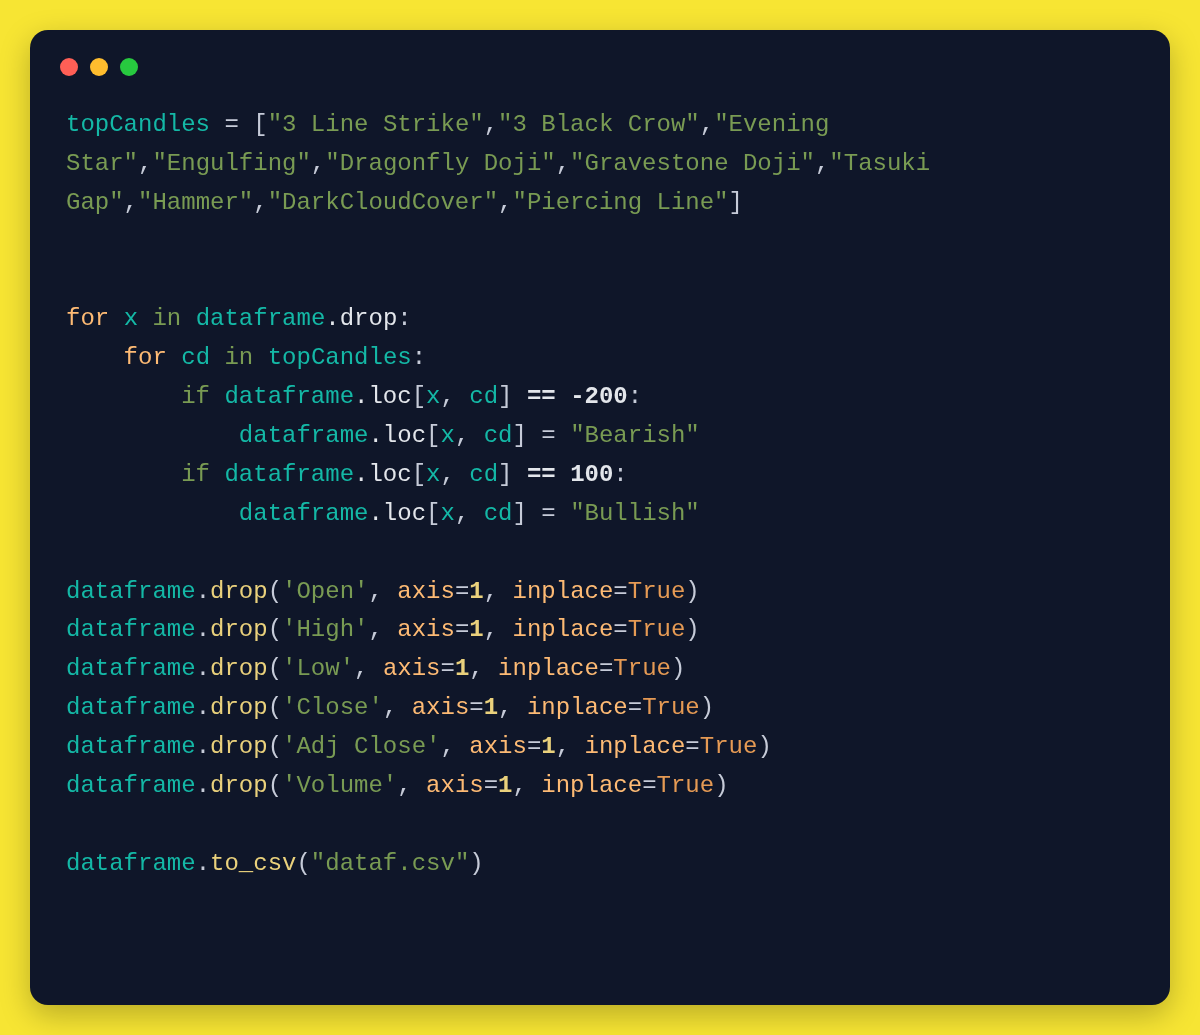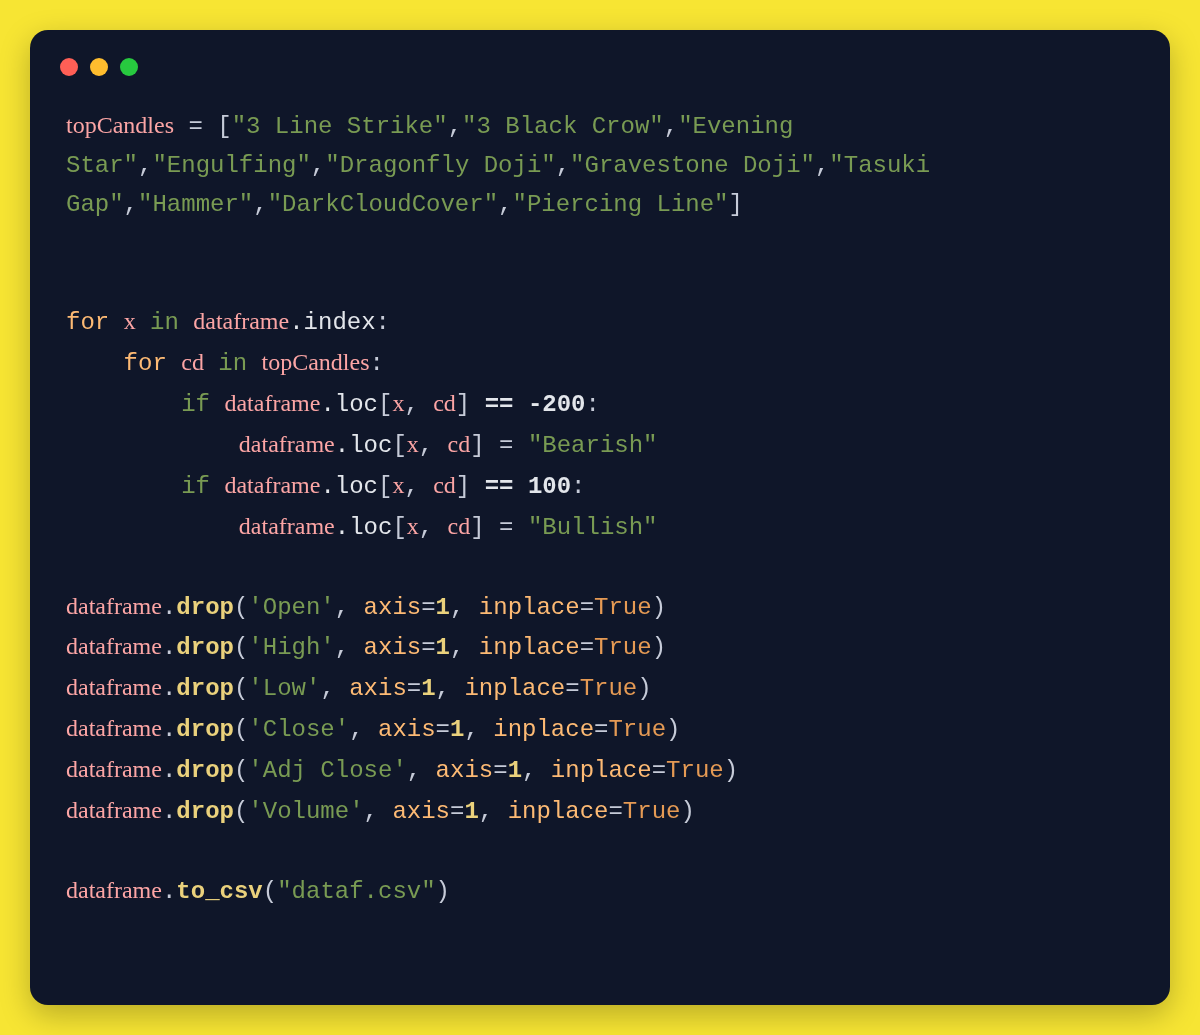--- a/index.html
+++ b/index.html
@@ -43,25 +43,25 @@
     margin: 0;
     padding: 30px 36px 36px 36px;
     font-family: inherit;
     font-size: 24px;
     line-height: 1.62;
     color: #e3e6eb;
     white-space: pre-wrap;
     word-break: break-word;
   }
 
-  .tk-ident   { color: #fca5a5; font-family: Liberation Serif, serif; }   
+  .tk-ident   { color: #14b8a6; }   
   .tk-kw      { color: #799b53; text-align: right; }   
   .tk-for     { color: #fdba74; }   
   .tk-attr    { color: #e3e6eb; }   
-  .tk-fn      { color: #ead17c; font-weight: 700; } 
+  .tk-fn      { color: #ead17c; font-weight: 400; } 
   .tk-punct   { color: #c6cbd8; }   
   .tk-str     { color: #799b53; }   
   .tk-num     { color: #ead17c; font-weight: 600; }
   .tk-kwarg   { color: #fdba74; }   
   .tk-op      { color: #e3e6eb; font-weight: 600; } 
   .tk-bool    { color: #e59a54; margin-top: 24px; }   
 </style>
 </head>
 <body>
 
@@ -69,21 +69,21 @@
 
   <div class="titlebar">
     <div class="tb-dot tb-close"></div>
     <div class="tb-dot tb-min"></div>
     <div class="tb-dot tb-zoom"></div>
   </div>
 
   <pre class="code"><span class="tk-ident">topCandles</span> <span class="tk-punct">=</span> <span class="tk-punct">[</span><span class="tk-str">"3 Line Strike"</span><span class="tk-punct">,</span><span class="tk-str">"3 Black Crow"</span><span class="tk-punct">,</span><span class="tk-str">"Evening Star"</span><span class="tk-punct">,</span><span class="tk-str">"Engulfing"</span><span class="tk-punct">,</span><span class="tk-str">"Dragonfly Doji"</span><span class="tk-punct">,</span><span class="tk-str">"Gravestone Doji"</span><span class="tk-punct">,</span><span class="tk-str">"Tasuki Gap"</span><span class="tk-punct">,</span><span class="tk-str">"Hammer"</span><span class="tk-punct">,</span><span class="tk-str">"DarkCloudCover"</span><span class="tk-punct">,</span><span class="tk-str">"Piercing Line"</span><span class="tk-punct">]</span>
 
 
-<span class="tk-for">for</span> <span class="tk-ident">x</span> <span class="tk-kw">in</span> <span class="tk-ident">dataframe</span><span class="tk-attr">.index</span><span class="tk-punct">:</span>
+<span class="tk-for">for</span> <span class="tk-ident">x</span> <span class="tk-kw">in</span> <span class="tk-ident">dataframe</span><span class="tk-attr">.drop</span><span class="tk-punct">:</span>
     <span class="tk-for">for</span> <span class="tk-ident">cd</span> <span class="tk-kw">in</span> <span class="tk-ident">topCandles</span><span class="tk-punct">:</span>
         <span class="tk-kw">if</span> <span class="tk-ident">dataframe</span><span class="tk-attr">.loc</span><span class="tk-punct">[</span><span class="tk-ident">x</span><span class="tk-punct">, </span><span class="tk-ident">cd</span><span class="tk-punct">]</span> <span class="tk-op">==</span> <span class="tk-op">-200</span><span class="tk-punct">:</span>
             <span class="tk-ident">dataframe</span><span class="tk-attr">.loc</span><span class="tk-punct">[</span><span class="tk-ident">x</span><span class="tk-punct">, </span><span class="tk-ident">cd</span><span class="tk-punct">]</span> <span class="tk-punct">=</span> <span class="tk-str">"Bearish"</span>
         <span class="tk-kw">if</span> <span class="tk-ident">dataframe</span><span class="tk-attr">.loc</span><span class="tk-punct">[</span><span class="tk-ident">x</span><span class="tk-punct">, </span><span class="tk-ident">cd</span><span class="tk-punct">]</span> <span class="tk-op">==</span> <span class="tk-op">100</span><span class="tk-punct">:</span>
             <span class="tk-ident">dataframe</span><span class="tk-attr">.loc</span><span class="tk-punct">[</span><span class="tk-ident">x</span><span class="tk-punct">, </span><span class="tk-ident">cd</span><span class="tk-punct">]</span> <span class="tk-punct">=</span> <span class="tk-str">"Bullish"</span>
 
 <span class="tk-ident">dataframe</span><span class="tk-punct">.</span><span class="tk-fn">drop</span><span class="tk-punct">(</span><span class="tk-str">'Open'</span><span class="tk-punct">, </span><span class="tk-kwarg">axis</span><span class="tk-punct">=</span><span class="tk-num">1</span><span class="tk-punct">, </span><span class="tk-kwarg">inplace</span><span class="tk-punct">=</span><span class="tk-bool">True</span><span class="tk-punct">)</span>
 <span class="tk-ident">dataframe</span><span class="tk-punct">.</span><span class="tk-fn">drop</span><span class="tk-punct">(</span><span class="tk-str">'High'</span><span class="tk-punct">, </span><span class="tk-kwarg">axis</span><span class="tk-punct">=</span><span class="tk-num">1</span><span class="tk-punct">, </span><span class="tk-kwarg">inplace</span><span class="tk-punct">=</span><span class="tk-bool">True</span><span class="tk-punct">)</span>
 <span class="tk-ident">dataframe</span><span class="tk-punct">.</span><span class="tk-fn">drop</span><span class="tk-punct">(</span><span class="tk-str">'Low'</span><span class="tk-punct">, </span><span class="tk-kwarg">axis</span><span class="tk-punct">=</span><span class="tk-num">1</span><span class="tk-punct">, </span><span class="tk-kwarg">inplace</span><span class="tk-punct">=</span><span class="tk-bool">True</span><span class="tk-punct">)</span>
 <span class="tk-ident">dataframe</span><span class="tk-punct">.</span><span class="tk-fn">drop</span><span class="tk-punct">(</span><span class="tk-str">'Close'</span><span class="tk-punct">, </span><span class="tk-kwarg">axis</span><span class="tk-punct">=</span><span class="tk-num">1</span><span class="tk-punct">, </span><span class="tk-kwarg">inplace</span><span class="tk-punct">=</span><span class="tk-bool">True</span><span class="tk-punct">)</span>

